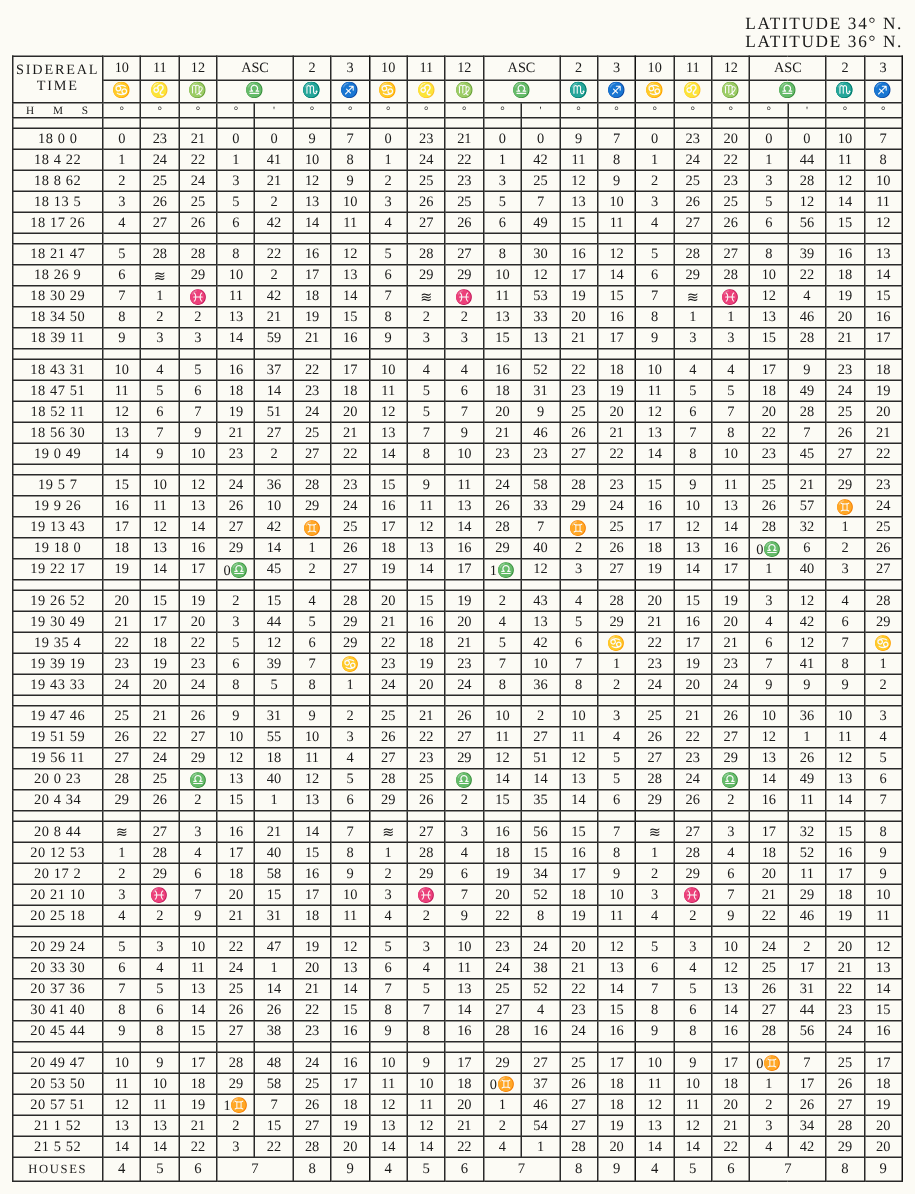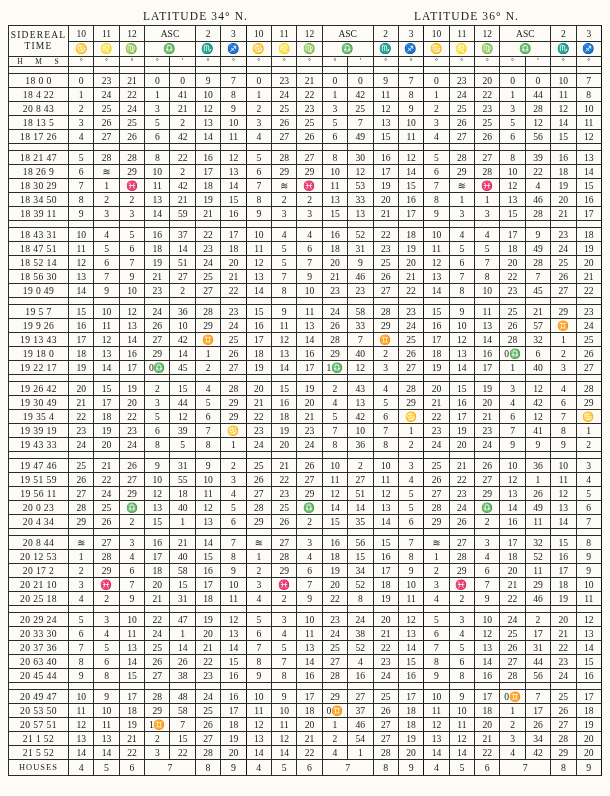--- a/index.html
+++ b/index.html
@@ -17,23 +17,24 @@
   #page {
     position: relative;
     width: 610px;
     height: 796px;
     box-sizing: border-box;
     padding: 6px 8px 4px 8px;
     background: #fcfbf5;
   }
   .lat-header-row {
     display: flex;
-    align-items: center;
+    align-items: flex-end;
     margin: 4px 0 3px 0;
     padding-left: 52px;
+    flex-direction: column;
   }
   .lat-header-row .lat-title {
     flex: 1 1 0;
     text-align: center;
     font-size: 11.5px;
     letter-spacing: 1.1px;
     font-family: "Liberation Serif", serif;
     white-space: nowrap;
   }
   .lat-footer-row {
@@ -320,21 +321,21 @@
           <td class="grp-end">8</td>
           <td class="grp">1</td>
           <td>24</td>
           <td>22</td>
           <td>1</td>
           <td>44</td>
           <td>11</td>
           <td class="grp-end">8</td>
         </tr>
         <tr class="datarow">
-          <td class="sid">20   8  43</td>
+          <td class="sid">18   8  62</td>
           <td class="grp">2</td>
           <td>25</td>
           <td>24</td>
           <td>3</td>
           <td>21</td>
           <td>12</td>
           <td class="grp-end">9</td>
           <td class="grp">2</td>
           <td>25</td>
           <td>23</td>
@@ -608,21 +609,21 @@
           <td class="grp-end">19</td>
           <td class="grp">11</td>
           <td>5</td>
           <td>5</td>
           <td>18</td>
           <td>49</td>
           <td>24</td>
           <td class="grp-end">19</td>
         </tr>
         <tr class="datarow">
-          <td class="sid">18  52  14</td>
+          <td class="sid">18  52  11</td>
           <td class="grp">12</td>
           <td>6</td>
           <td>7</td>
           <td>19</td>
           <td>51</td>
           <td>24</td>
           <td class="grp-end">20</td>
           <td class="grp">12</td>
           <td>5</td>
           <td>7</td>
@@ -848,21 +849,21 @@
           <td class="grp-end"></td>
           <td class="grp"></td>
           <td></td>
           <td></td>
           <td></td>
           <td></td>
           <td></td>
           <td class="grp-end"></td>
         </tr>
         <tr class="datarow">
-          <td class="sid">19  26  42</td>
+          <td class="sid">19  26  52</td>
           <td class="grp">20</td>
           <td>15</td>
           <td>19</td>
           <td>2</td>
           <td>15</td>
           <td>4</td>
           <td class="grp-end">28</td>
           <td class="grp">20</td>
           <td>15</td>
           <td>19</td>
@@ -1352,21 +1353,21 @@
           <td class="grp-end">14</td>
           <td class="grp">7</td>
           <td>5</td>
           <td>13</td>
           <td>26</td>
           <td>31</td>
           <td>22</td>
           <td class="grp-end">14</td>
         </tr>
         <tr class="datarow">
-          <td class="sid">20  63  40</td>
+          <td class="sid">30  41  40</td>
           <td class="grp">8</td>
           <td>6</td>
           <td>14</td>
           <td>26</td>
           <td>26</td>
           <td>22</td>
           <td class="grp-end">15</td>
           <td class="grp">8</td>
           <td>7</td>
           <td>14</td>

